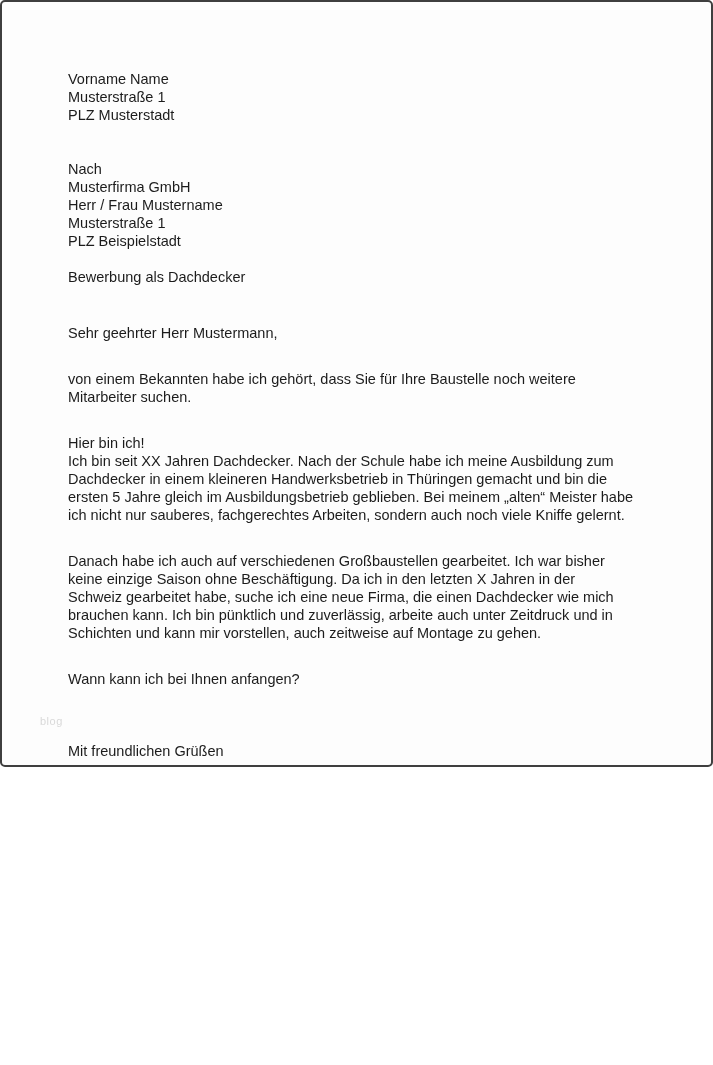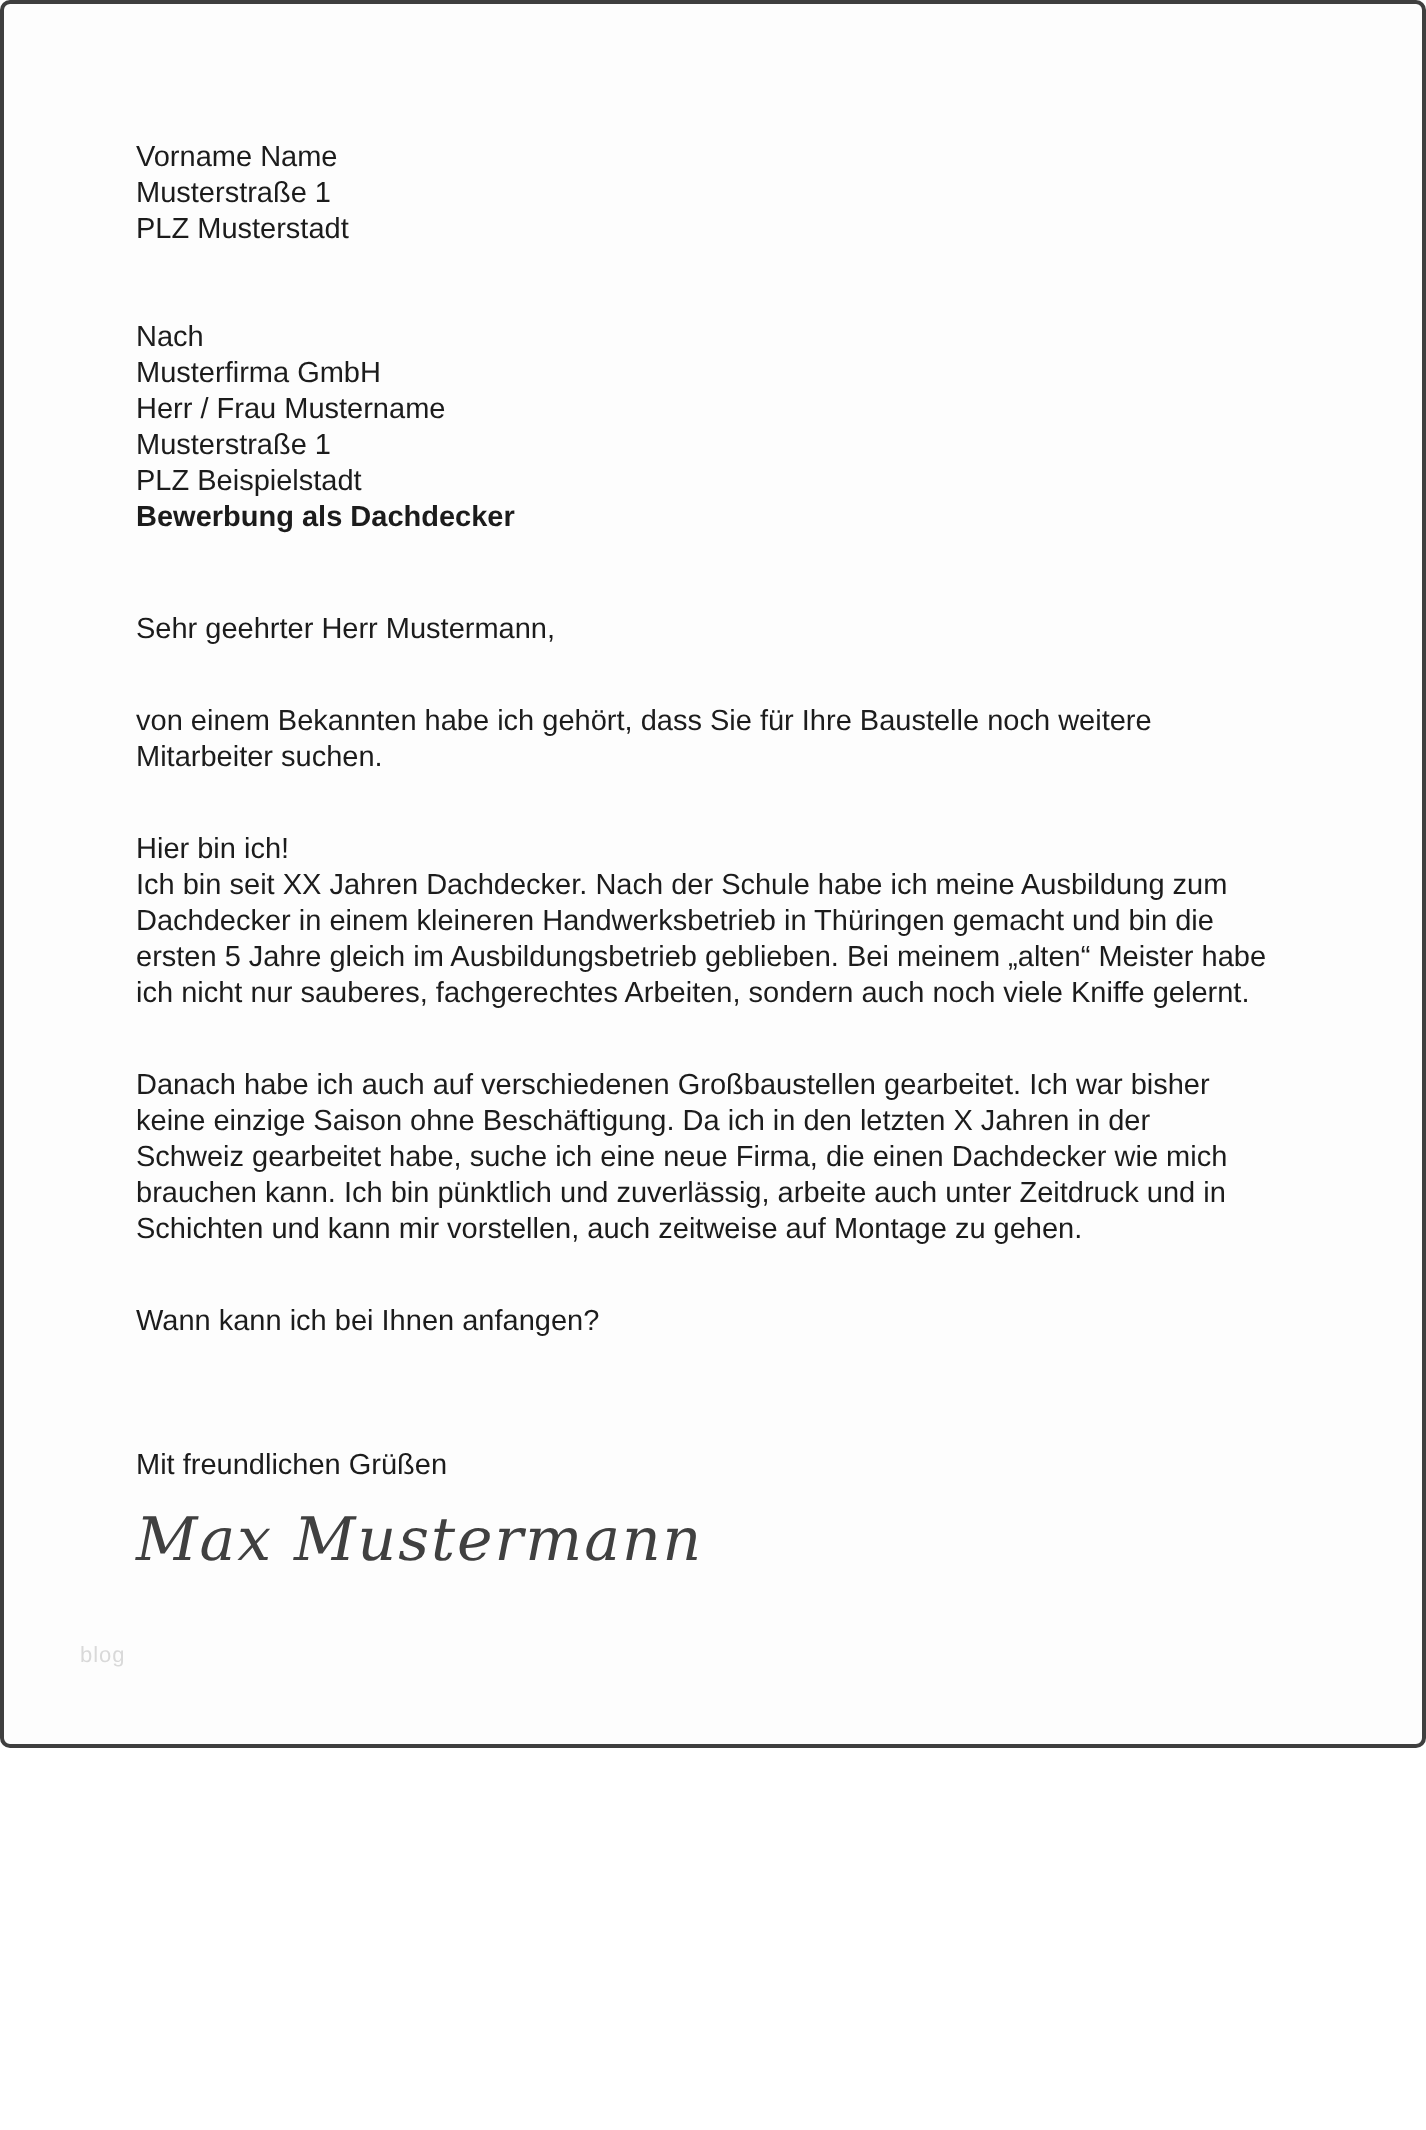--- a/index.html
+++ b/index.html
@@ -4,21 +4,21 @@
 <style>
   html, body {
     margin: 0;
     padding: 0;
     background: #ffffff;
     font-family: "Liberation Sans", "DejaVu Sans", sans-serif;
   }
   .page {
     position: relative;
     width: 713px;
-    height: 874px;
+    height: 767px;
     box-sizing: border-box;
     background: #fdfdfd;
     border: 2px solid #3f3f3f;
     border-radius: 5px;
     overflow: hidden;
     color: #1c1c1c;
   }
   .content {
     box-sizing: border-box;
     width: 100%;
@@ -29,21 +29,22 @@
   .addr-block { margin: 0; }
   .sender-block { margin-top: 68px; }
   .recipient-block { margin-top: 36px; }
   .addr-line { white-space: pre; }
   .date-line {
     margin-top: 56px;
     text-align: right;
     padding-right: 16px;
   }
   .subject-line {
-    font-weight: bold;
+    margin-top: 18px;
+    font-weight: normal;
   }
   .salutation { margin-top: 38px; }
   .body-paragraph {
     margin: 28px 0 0 0;
     white-space: pre-line;
   }
   .body-paragraph.first { }
   .closing { margin-top: 54px; }
   .signature {
     margin-top: 12px;

